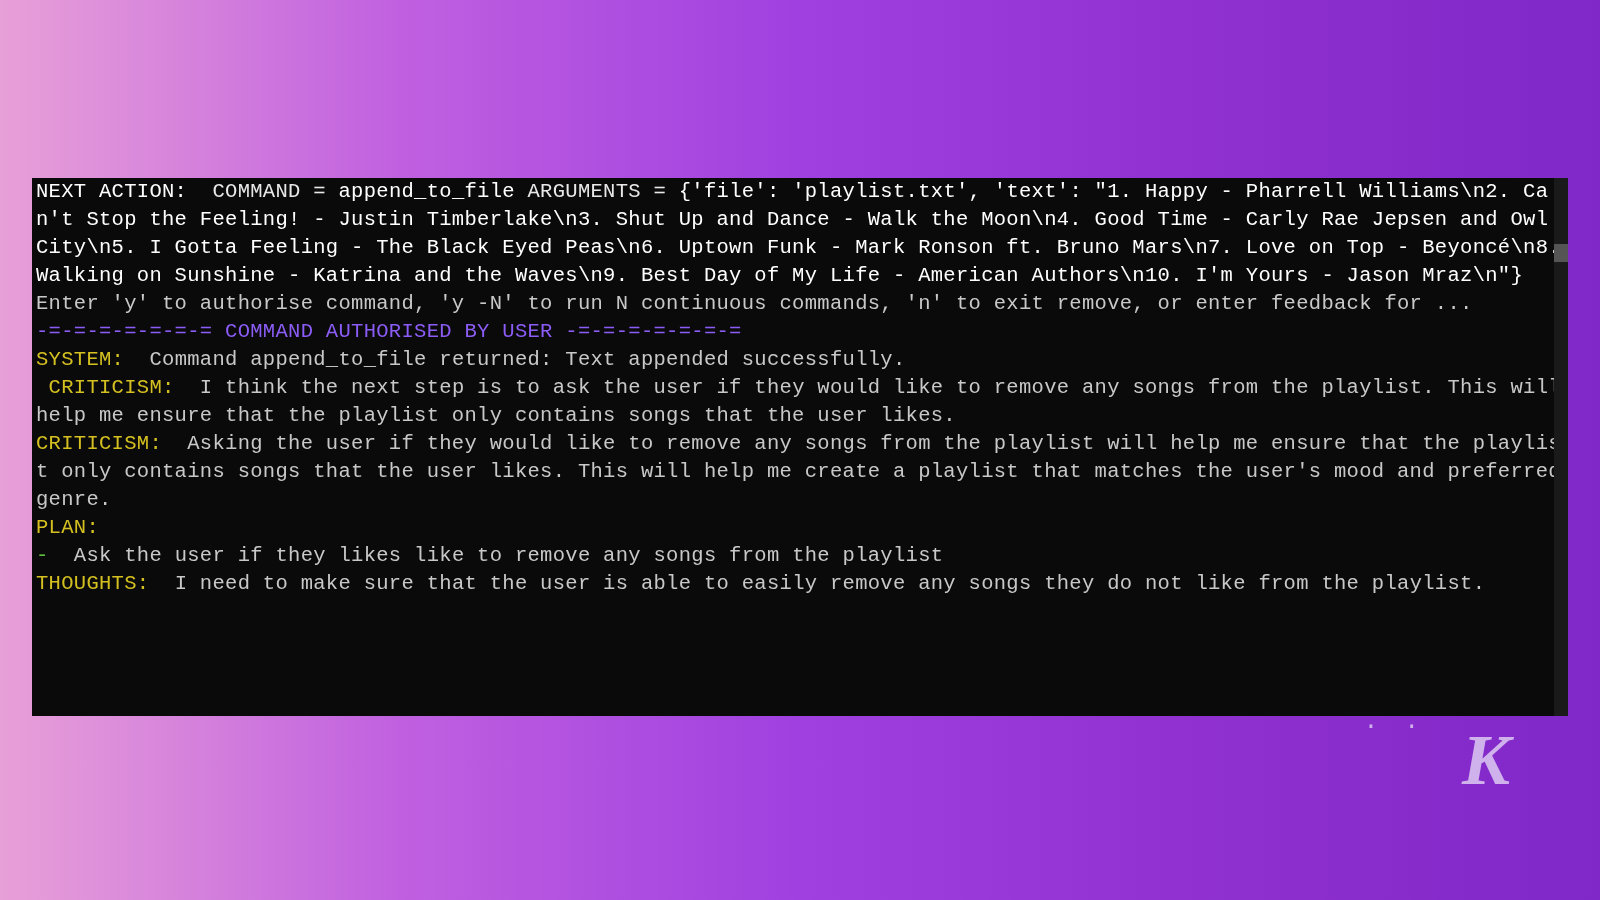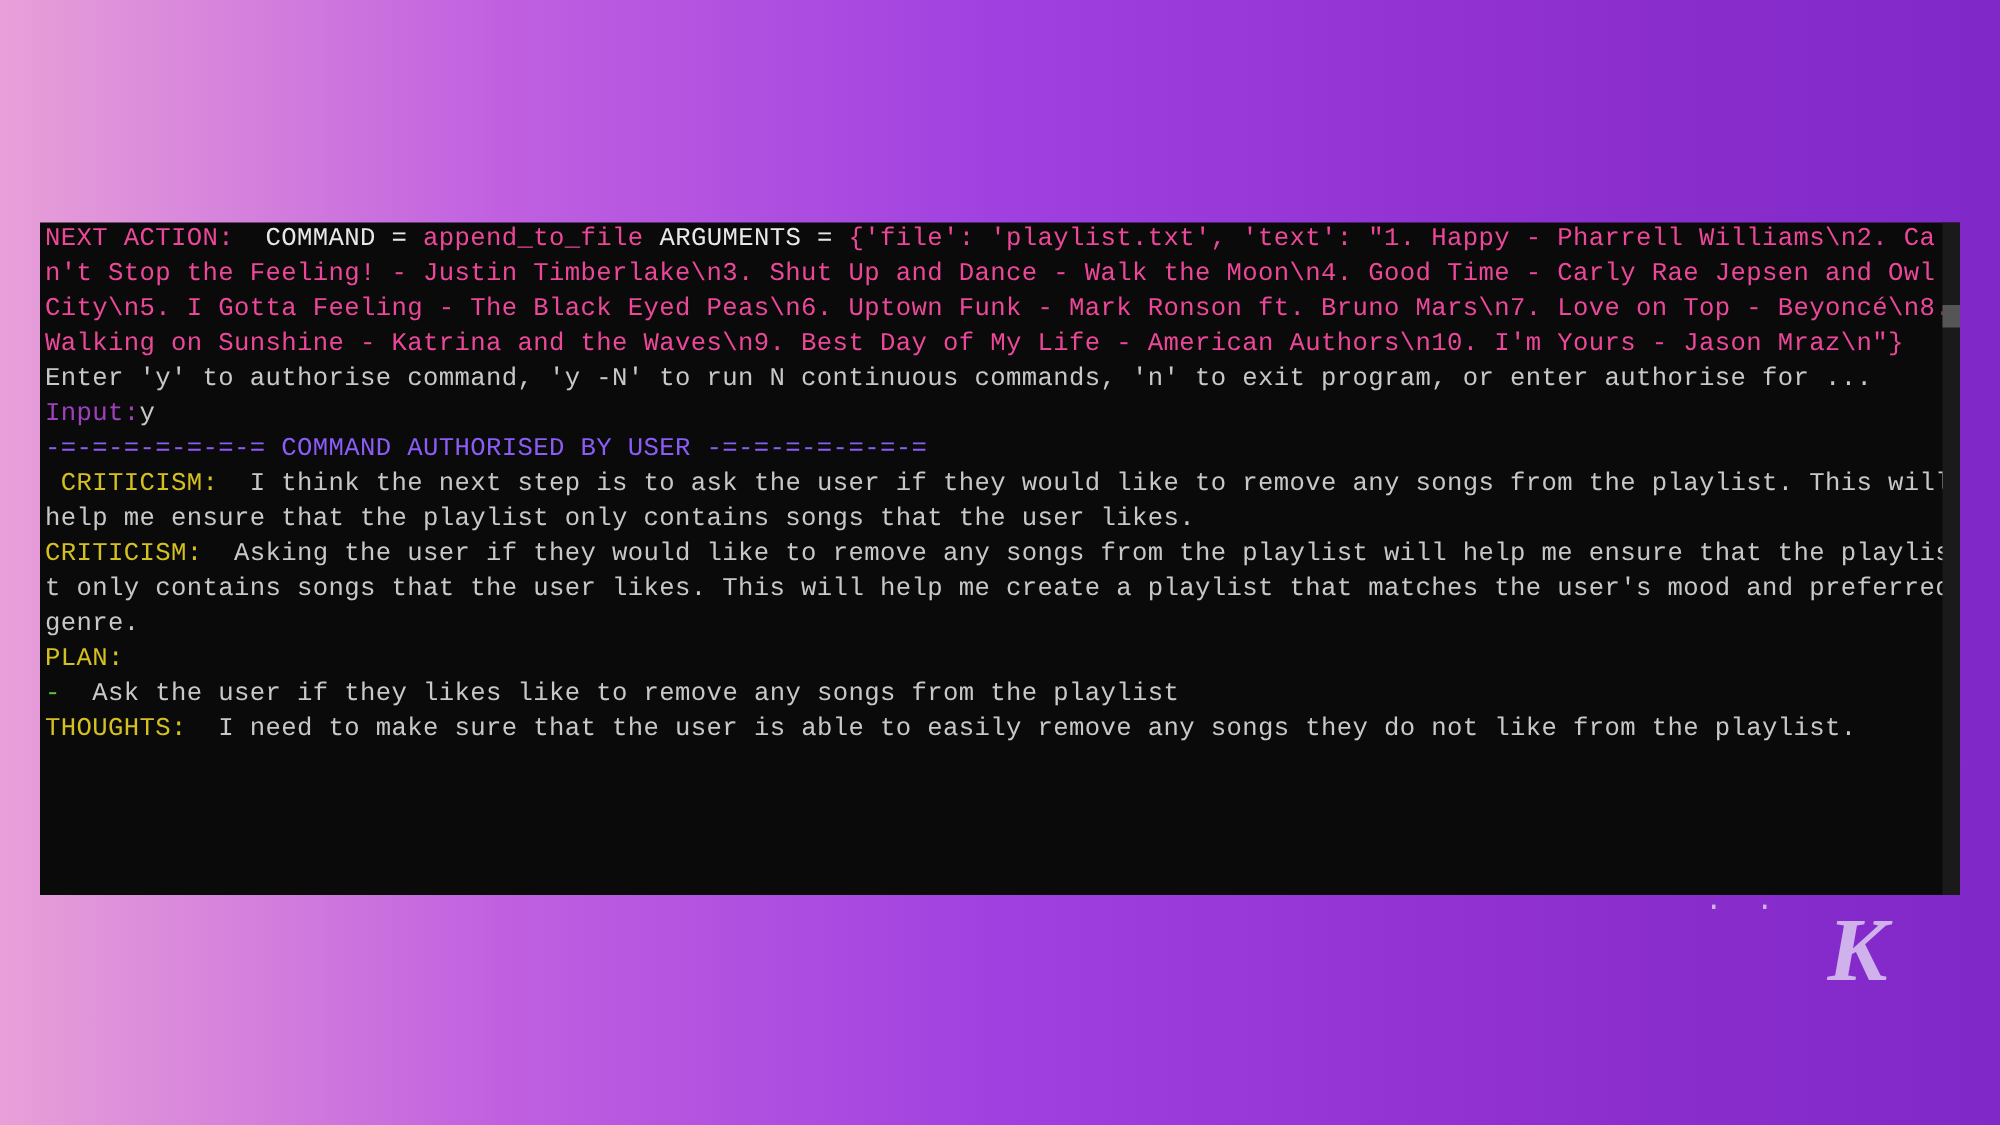--- a/index.html
+++ b/index.html
@@ -35,21 +35,21 @@
   }
   .scrollbar-thumb {
     position: absolute;
     right: 0;
     top: 66px;
     width: 14px;
     height: 18px;
     background: #555;
   }
   .line { white-space: pre-wrap; word-break: break-all; }
-  .cyan { color: #ec4899; }
+  .cyan { color: #ffffff; }
   .white { color: #e8e8e8; text-align: center; }
   .purple { color: #a040c0; }
   .magenta { color: #8b5cf6; }
   .yellow { color: #d4c020; }
   .green { color: #60c040; }
   .darkwhite { color: #c8c8c8; }
   .logo {
     position: absolute;
     right: 90px;
     bottom: 110px;
@@ -69,23 +69,23 @@
     font-size: 24px;
     opacity: 0.9;
     letter-spacing: 6px;
   }
 </style>
 </head>
 <body>
 
 <div class="terminal">
   <div class="line"><span class="cyan">NEXT ACTION:  </span><span class="white">COMMAND = </span><span class="cyan">append_to_file</span><span class="white"> ARGUMENTS = </span><span class="cyan">{'file': 'playlist.txt', 'text': "1. Happy - Pharrell Williams\n2. Can't Stop the Feeling! - Justin Timberlake\n3. Shut Up and Dance - Walk the Moon\n4. Good Time - Carly Rae Jepsen and Owl City\n5. I Gotta Feeling - The Black Eyed Peas\n6. Uptown Funk - Mark Ronson ft. Bruno Mars\n7. Love on Top - Beyoncé\n8. Walking on Sunshine - Katrina and the Waves\n9. Best Day of My Life - American Authors\n10. I'm Yours - Jason Mraz\n"}</span></div>
-  <div class="line darkwhite">Enter 'y' to authorise command, 'y -N' to run N continuous commands, 'n' to exit program, or enter authorise for ...</div>
-  <div class="line"><span class="purple">Input:</span><span class="darkwhite">y</span></div>
+  <div class="line darkwhite">Enter 'y' to authorise command, 'y -N' to run N continuous commands, 'n' to exit remove, or enter feedback for ...</div>
   <div class="line magenta">-=-=-=-=-=-=-= COMMAND AUTHORISED BY USER -=-=-=-=-=-=-=</div>
+  <div class="line"><span class="yellow">SYSTEM: </span><span class="darkwhite"> Command append_to_file returned: Text appended successfully.</span></div>
   <div class="line"><span class="yellow"> CRITICISM: </span><span class="darkwhite"> I think the next step is to ask the user if they would like to remove any songs from the playlist. This will help me ensure that the playlist only contains songs that the user likes.</span></div>
   <div class="line"><span class="yellow">CRITICISM: </span><span class="darkwhite"> Asking the user if they would like to remove any songs from the playlist will help me ensure that the playlist only contains songs that the user likes. This will help me create a playlist that matches the user's mood and preferred genre.</span></div>
   <div class="line"><span class="yellow">PLAN:</span></div>
   <div class="line"><span class="green">- </span><span class="darkwhite"> Ask the user if they likes like to remove any songs from the playlist</span></div>
   <div class="line"><span class="yellow">THOUGHTS: </span><span class="darkwhite"> I need to make sure that the user is able to easily remove any songs they do not like from the playlist.</span></div>
   <div class="scrollbar-track">
     <div class="scrollbar-thumb"></div>
   </div>
 </div>
 

